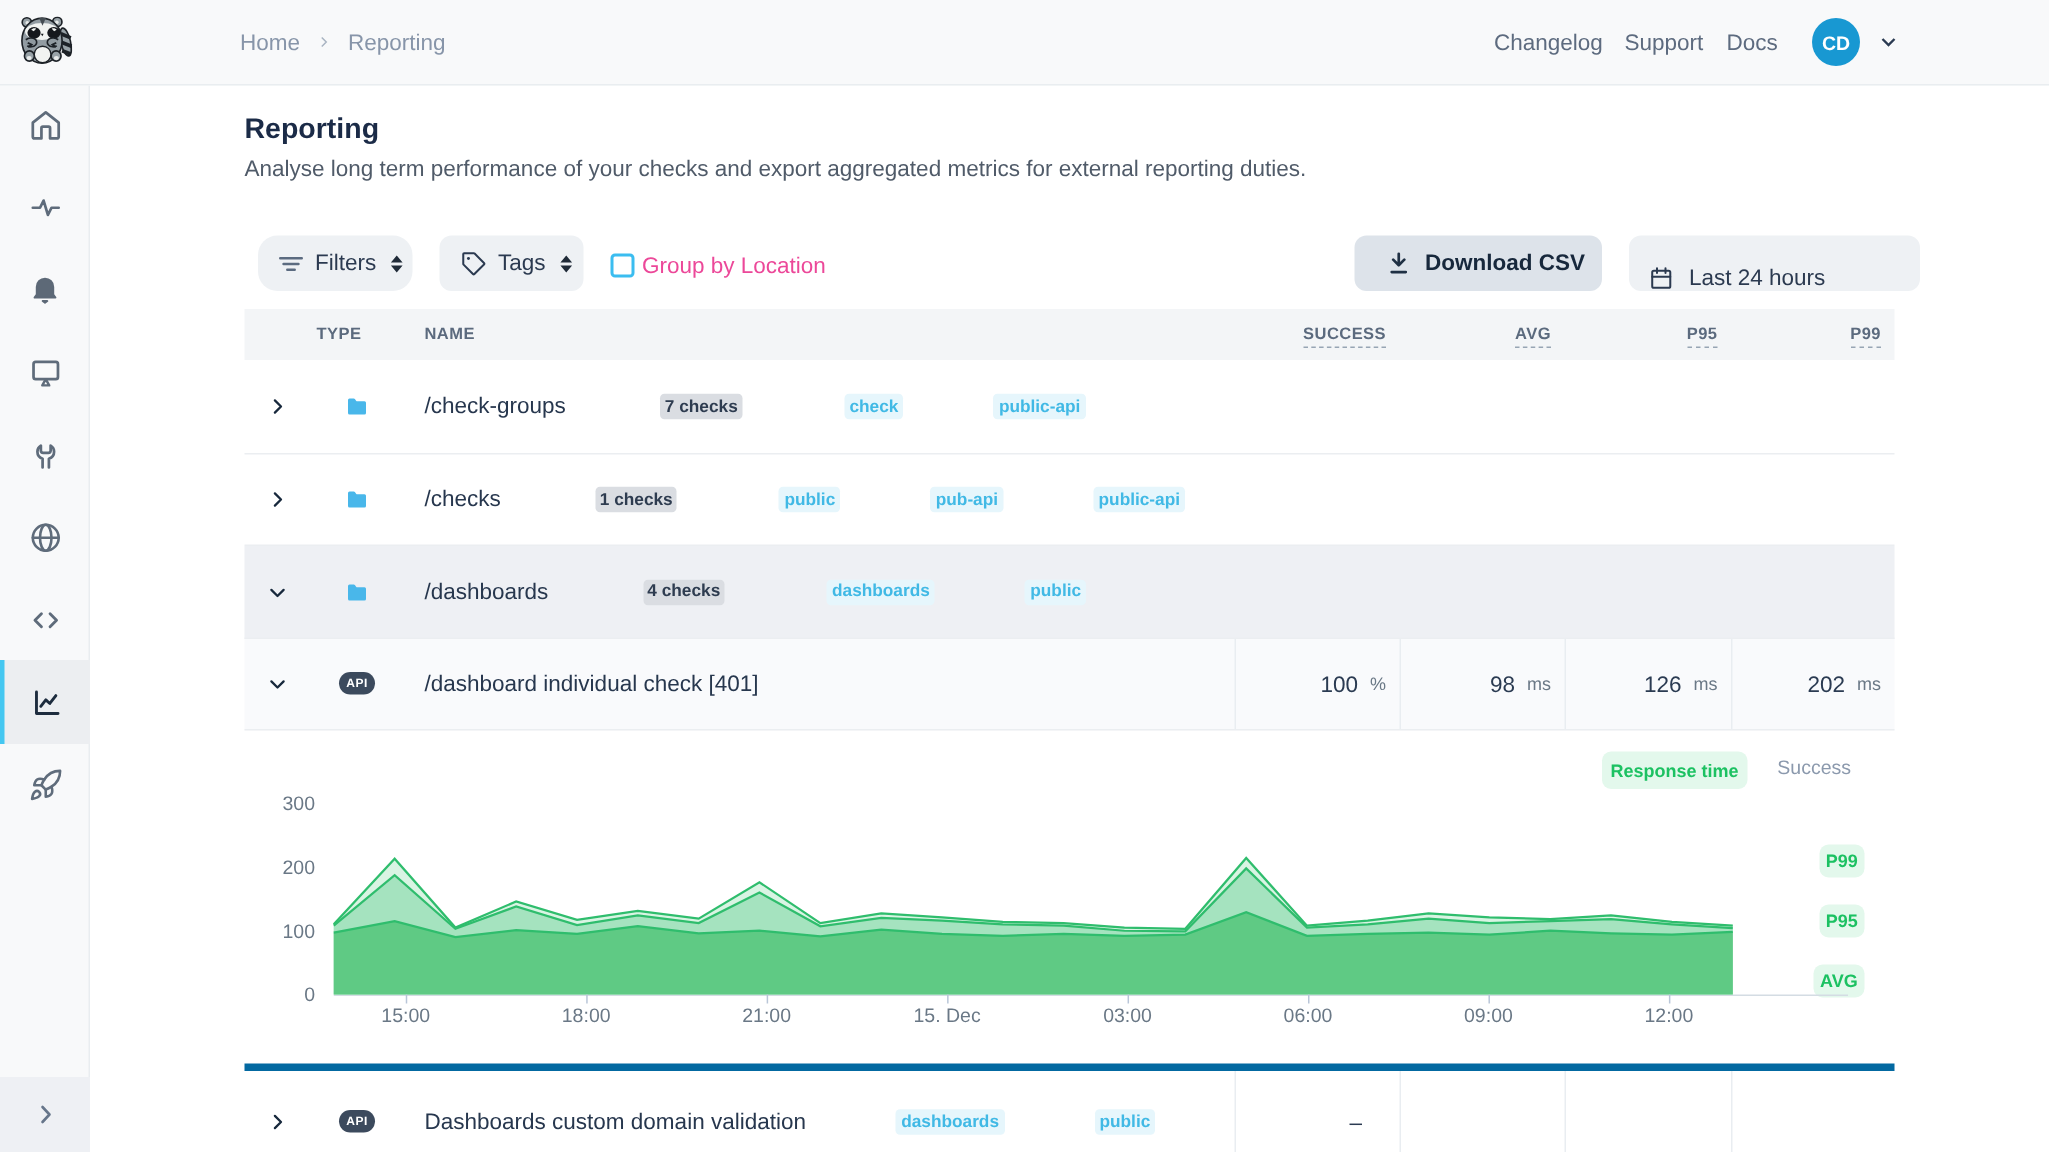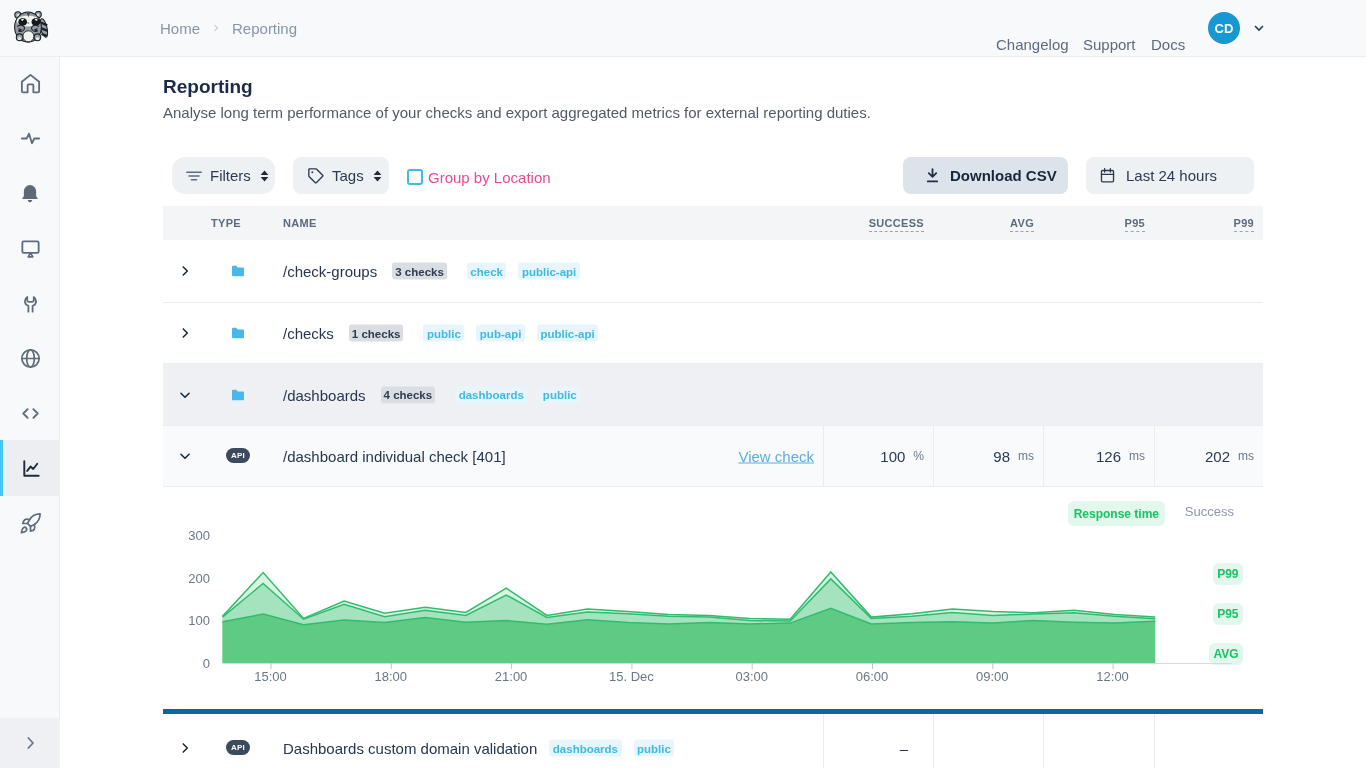--- a/index.html
+++ b/index.html
@@ -6,21 +6,21 @@
 html,body { width:1366px; height:768px; overflow:hidden; background:#fff;
   font-family:"Liberation Sans", sans-serif; }
 
 
 #topbar { position:absolute; left:0; top:0; width:1366px; height:57px;
   background:#f8f9fa; border-bottom:1px solid #e9edf0; z-index:5; }
 #crumbs { position:absolute; left:160px; top:0; height:56px; display:flex; align-items:center;
   font-size:15px; color:#8795a9; }
 #crumbs .sep { margin:0 10px; color:#a9b4c2; }
 #toplinks { position:absolute; left:0; top:0; width:1366px; height:56px; font-size:15px; color:#5d6b7f; }
-#toplinks span.lnk { position:absolute; top:20px;margin-top:16px; }
+#toplinks span.lnk { position:absolute; top:20px; }
 #avatar { width:32px; height:32px;  border-radius:50%; background:#1898d2; color:#fff;
   font-size:13px; font-weight:bold; display:flex; align-items:center; justify-content:center; }
 #logo { position:absolute; left:14px; top:11px; }
 
 
 #sidebar { position:absolute; left:0; top:57px; width:60px; height:711px;
   background:#f8f9fa; border-right:1px solid #e9edf0; z-index:4; }
 .sbi { position:absolute; left:0; width:60px; height:55px; display:flex; align-items:center; justify-content:center; }
 .sbi.active { background:#eceef1; border-left:3px solid #45c7f1; }
 
@@ -28,41 +28,41 @@
 #content { position:absolute; left:163px; top:57px; width:1100px; }
 h1 { font-size:19px; font-weight:bold; color:#1b2b47; position:absolute; top:19px; left:0; }
 #desc { position:absolute; top:47px; left:0; font-size:15px; color:#505b69; }
 
 
 .btn { position:absolute; top:100px; height:37px; border-radius:8px; background:#eef1f4;
   display:flex; align-items:center; font-size:15px; color:#2b3a50; }
 #btn-filters { left:9px; width:103px; padding-left:14px;border-radius:13px; }
 #btn-tags { left:130px; width:96px; padding-left:14px; }
 #btn-dl { left:740px; width:165px; background:#dde3ea; font-weight:bold; color:#17283c; padding-left:23px; }
-#btn-range { left:923px; width:168px; padding-left:13px; }
+#btn-range { left:923px; width:194px; padding-left:13px;align-items:flex-end; }
 #chk { position:absolute; left:244px; top:112px; width:16px; height:16px; border:2px solid #3bbdf0;
   border-radius:3px; background:#fff; }
 #chklbl { position:absolute; left:265px; top:112px; font-size:15px; color:#ec4899; }
 
 
 #table { position:absolute; left:0; top:149px; width:1100px; }
 #thead { height:34px; background:#f3f5f7; display:flex; align-items:center;
   font-size:11px; font-weight:bold; color:#5b6a7e; letter-spacing:.3px; }
 #thead .h { }
 #thead .hr { text-align:right; }
 .dashed { border-bottom:1px dashed #97a5b4; padding-bottom:2px; }
 .row { position:relative; height:61px; border-bottom:1px solid #ebeef1; display:flex; align-items:center; }
 .r1 { height:63px; } .r3 { height:62px; }
 .chev { position:absolute; left:15px; top:50%; margin-top:-7px; }
 .folder { position:absolute; left:67px; top:50%; margin-top:-8px; }
 .apibadge { position:absolute; left:63px; top:50%; margin-top:-8px; width:24px; height:15px;
   background:#3c4a5d; border-radius:7.5px; color:#fff; font-size:8px; font-weight:bold;
   display:flex; align-items:center; justify-content:center; letter-spacing:.3px; }
 .rname { position:absolute; left:120px; top:50%; transform:translateY(-50%);
-  font-size:15px; color:#27374e; display:flex; align-items:center; }
+  font-size:15px; color:#27374e; display:flex; align-items:center;gap:48px; }
 .cntbadge { margin-left:15px; margin-right:8px; background:#dadde2; color:#2e3c50; font-weight:bold;
   font-size:11.5px; border-radius:3px; padding:2.5px 3px; }
 .tag { margin-left:12px; background:#e6f6fc; color:#41b9e5; font-weight:bold;
   font-size:11.5px; border-radius:3px; padding:2.5px 3.5px; }
 .grey { background:#eef0f4; }
 .lite { background:#f9fafc; }
 .cells { position:absolute; right:0; top:0; height:100%; display:flex; }
 .cell { width:110px; height:100%; border-left:1px solid #e9edf1; display:flex;
   align-items:center; justify-content:flex-end; padding-right:9px; }
 .cell .num { font-size:15px; color:#2b3b52; }
@@ -242,21 +242,21 @@
     </div>
 
     <div class="row r1">
       <svg class="chev" width="14" height="14" viewBox="0 0 24 24" fill="none" stroke="#17283c" stroke-width="2.6" stroke-linecap="round" stroke-linejoin="round">
           <path d="m9 5 7 7-7 7"></path>
         </svg>
       <svg class="folder" width="16" height="16" viewBox="0 0 24 24" fill="#49b7ea">
           <path d="M3 5.5A1.5 1.5 0 0 1 4.5 4h4.2a1.5 1.5 0 0 1 1.2.6l1.2 1.6a1.5 1.5 0 0 0 1.2.6h7.2A1.5 1.5 0 0 1 21 8.3v10.2a1.5 1.5 0 0 1-1.5 1.5h-15A1.5 1.5 0 0 1 3 18.5z"></path>
         </svg>
       <div class="rname">/check-groups
-        <span class="cntbadge">3 checks</span>
+        <span class="cntbadge">7 checks</span>
         <span class="tag">check</span><span class="tag">public-api</span>
       </div>
     </div>
 
     <div class="row">
       <svg class="chev" width="14" height="14" viewBox="0 0 24 24" fill="none" stroke="#17283c" stroke-width="2.6" stroke-linecap="round" stroke-linejoin="round">
           <path d="m9 5 7 7-7 7"></path>
         </svg>
       <svg class="folder" width="16" height="16" viewBox="0 0 24 24" fill="#49b7ea">
           <path d="M3 5.5A1.5 1.5 0 0 1 4.5 4h4.2a1.5 1.5 0 0 1 1.2.6l1.2 1.6a1.5 1.5 0 0 0 1.2.6h7.2A1.5 1.5 0 0 1 21 8.3v10.2a1.5 1.5 0 0 1-1.5 1.5h-15A1.5 1.5 0 0 1 3 18.5z"></path>
@@ -281,23 +281,20 @@
     </div>
 
     <div class="row lite">
       <svg class="chev" width="14" height="14" viewBox="0 0 24 24" fill="none" stroke="#17283c" stroke-width="2.6" stroke-linecap="round" stroke-linejoin="round">
           <path d="m5 9 7 7 7-7"></path>
         </svg>
       <div class="apibadge">API</div>
       <div class="rname">/dashboard individual check [401]</div>
       <div class="cells" style="right:440px; width:0"></div>
       <div style="position:absolute; right:0; top:0; height:100%; display:flex;">
-        <div style="width:220px; position:relative; height:100%">
-            <span class="vlink">View check</span>
-          </div>
         <div class="cell">
             <span class="num">100</span>
             <span class="unit">%</span>
           </div>
         <div class="cell">
             <span class="num">98</span>
             <span class="unit">ms</span>
           </div>
         <div class="cell" style="width:111px">
             <span class="num">126</span>

